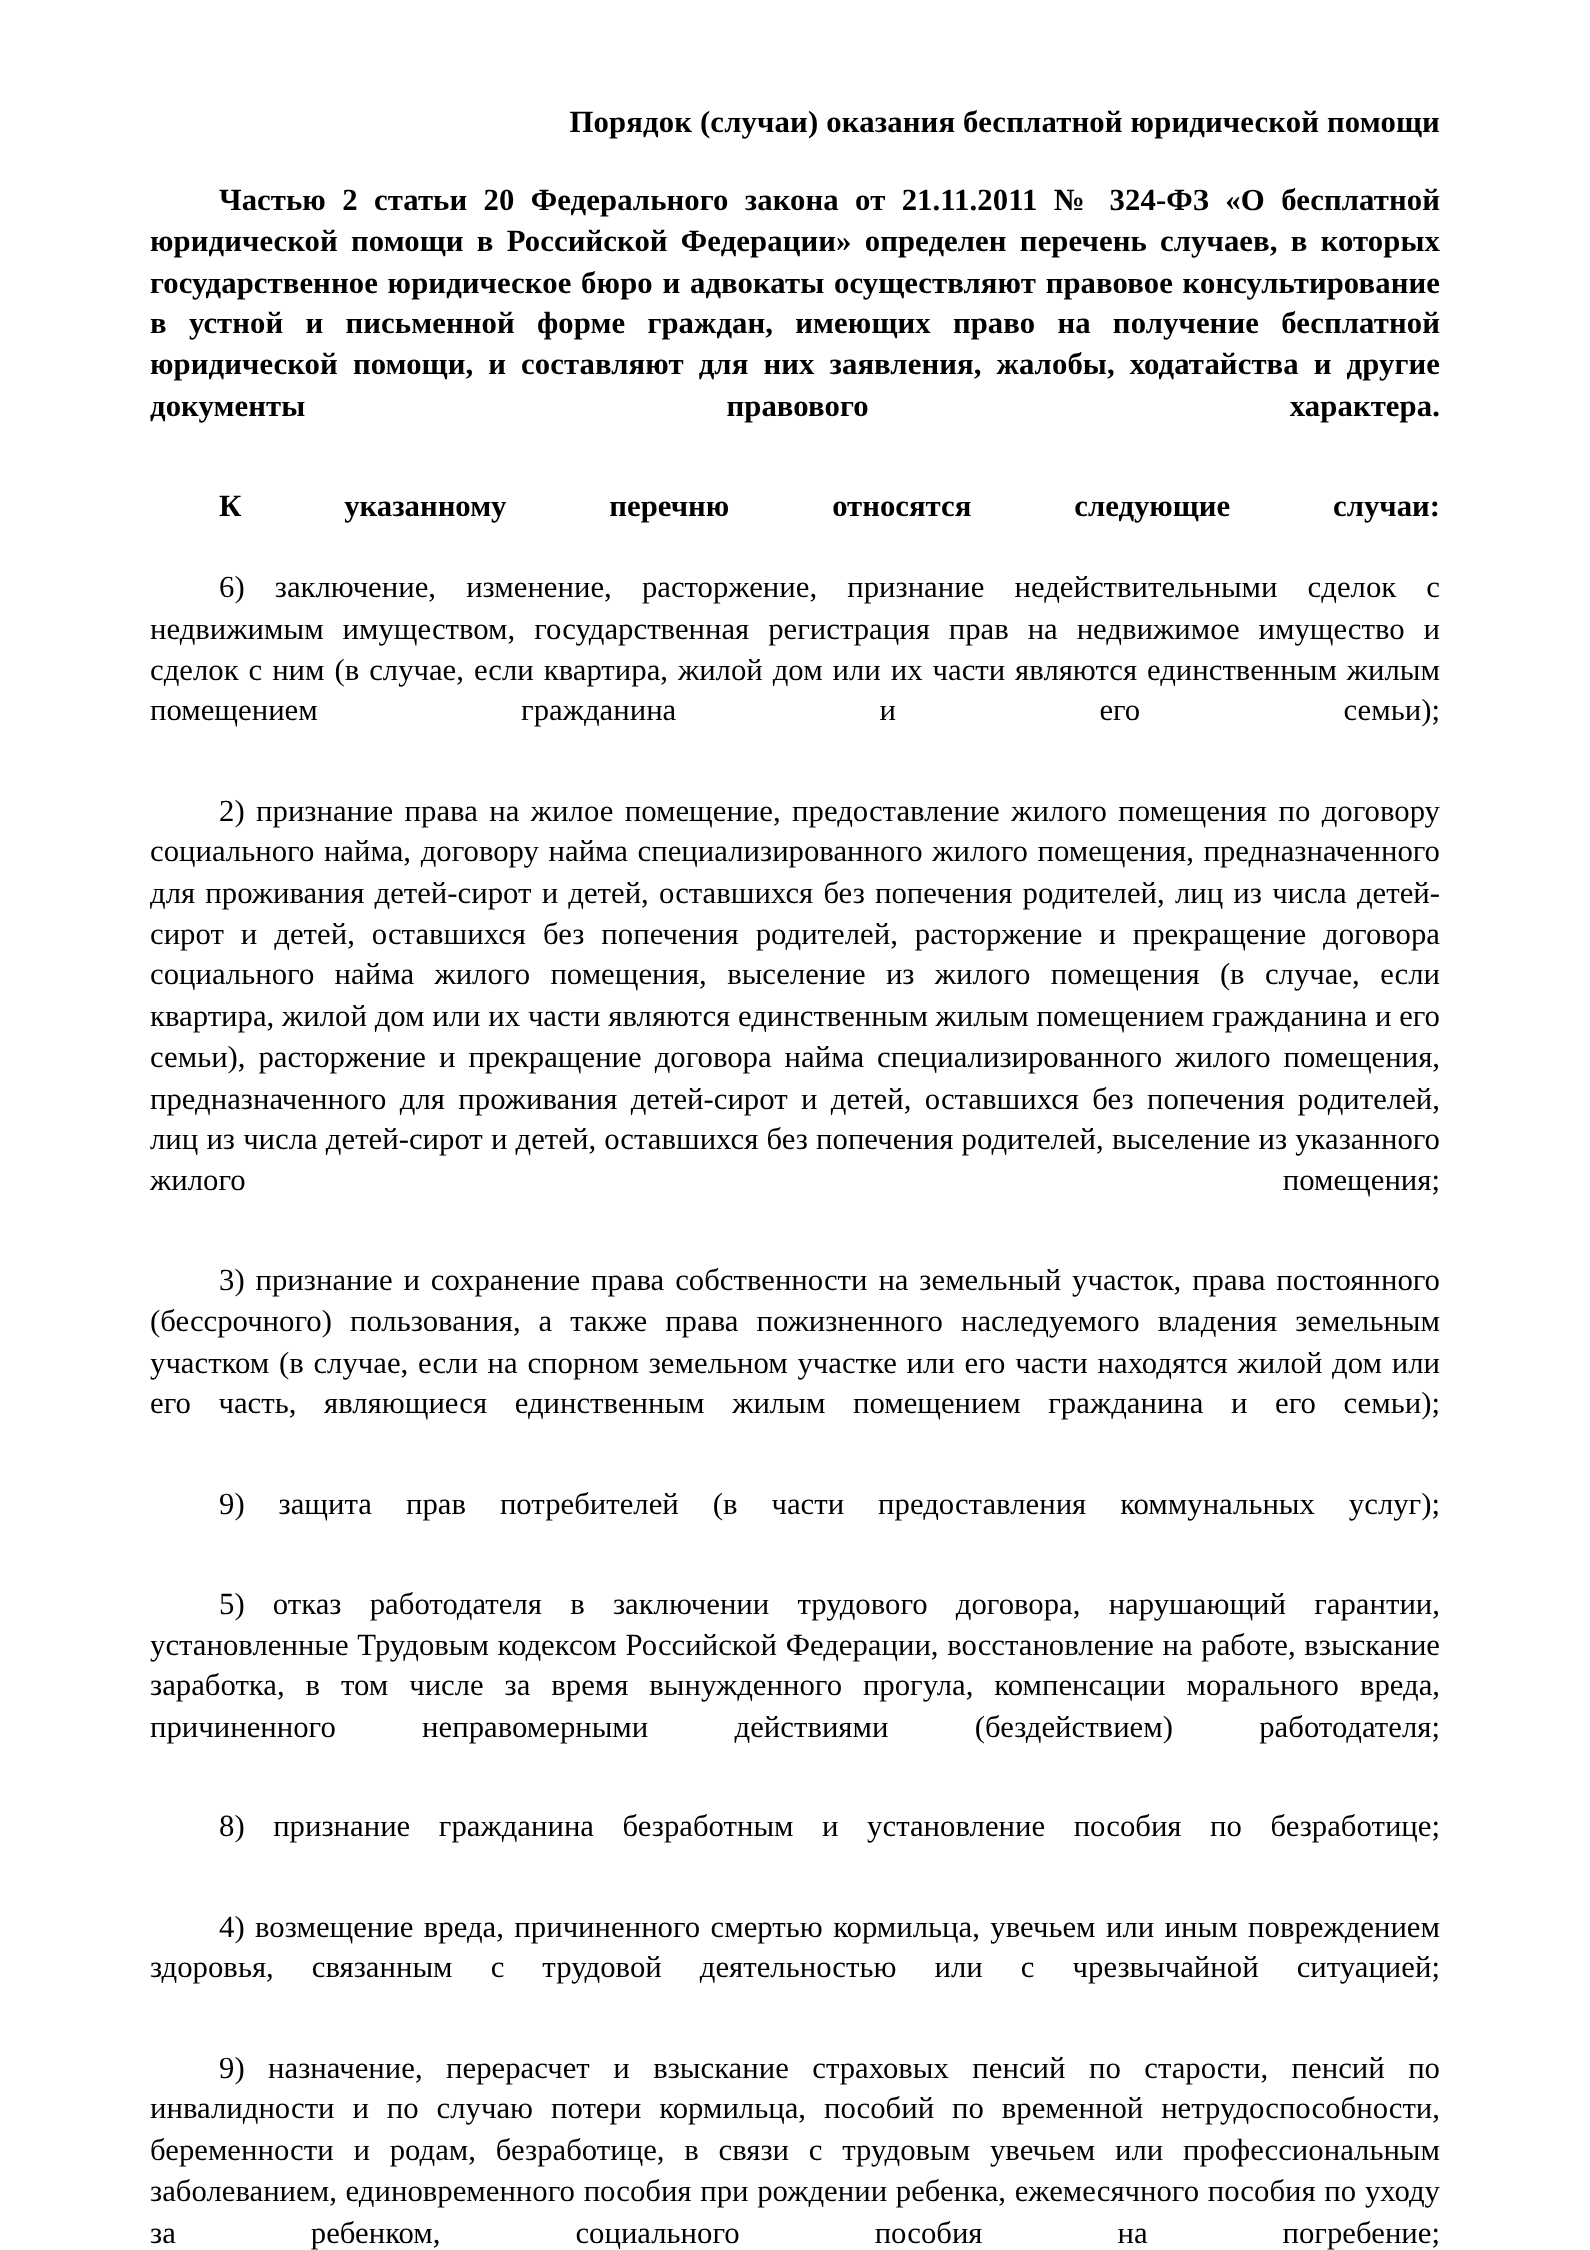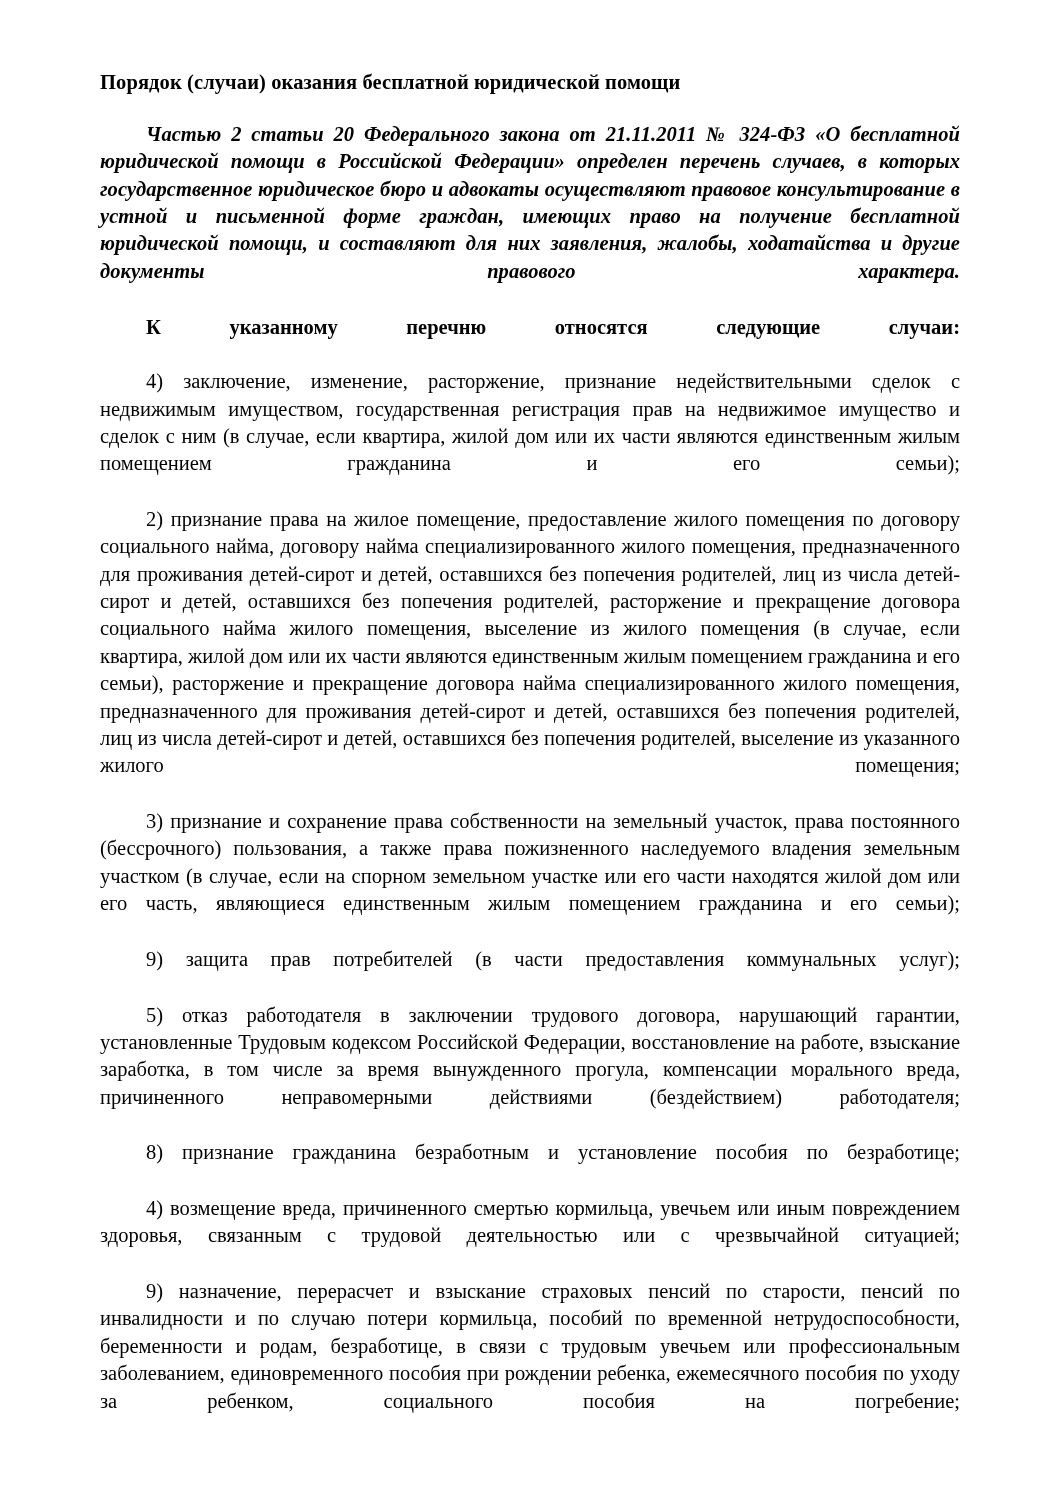--- a/index.html
+++ b/index.html
@@ -24,44 +24,43 @@
   }
   .content {
     position: absolute;
     left: 100px;
     top: 70px;
     width: 860px;
   }
   .doc-title {
     font-size: 20.5px;
     font-weight: bold;
-    text-align: left;
+    text-align: right;
     line-height: 1.22;
     margin: 0 0 26px 0;
     letter-spacing: 0.1px;
   }
   .para {
     font-size: 20.5px;
     line-height: 1.335;
     text-align: justify;
     text-justify: inter-word;
     margin: 0;
     text-indent: 46px;
     hyphens: none;
   }
   .para.bold {
     font-weight: bold;
     letter-spacing: 0.05px;
-    font-style: italic;
   }
   .para.lead {
     font-weight: bold;
   }
   .para + .para {
-    margin-top: 1px;
+    margin-top: 12px;
   }
   .intro-block {
     margin-bottom: 0;
   }
   
   .para:after {
     content: "";
     display: inline-block;
     width: 100%;
   }
@@ -76,21 +75,21 @@
   <div class="content">
 
     <h1 class="doc-title">Порядок (случаи) оказания бесплатной юридической помощи</h1>
 
     <div class="intro-block">
       <p class="para bold">Частью 2 статьи 20 Федерального закона от 21.11.2011 № 324-ФЗ «О бесплатной юридической помощи в Российской Федерации» определен перечень случаев, в которых государственное юридическое бюро и адвокаты осуществляют правовое консультирование в устной и письменной форме граждан, имеющих право на получение бесплатной юридической помощи, и составляют для них заявления, жалобы, ходатайства и другие документы правового характера.</p>
       <p class="para lead">К указанному перечню относятся следующие случаи:</p>
     </div>
 
     <div class="list-block">
-      <p class="para">4) заключение, изменение, расторжение, признание недействительными сделок с недвижимым имуществом, государственная регистрация прав на недвижимое имущество и сделок с ним (в случае, если квартира, жилой дом или их части являются единственным жилым помещением гражданина и его семьи);</p>
+      <p class="para">6) заключение, изменение, расторжение, признание недействительными сделок с недвижимым имуществом, государственная регистрация прав на недвижимое имущество и сделок с ним (в случае, если квартира, жилой дом или их части являются единственным жилым помещением гражданина и его семьи);</p>
       <p class="para">2) признание права на жилое помещение, предоставление жилого помещения по договору социального найма, договору найма специализированного жилого помещения, предназначенного для проживания детей-сирот и детей, оставшихся без попечения родителей, лиц из числа детей-сирот и детей, оставшихся без попечения родителей, расторжение и прекращение договора социального найма жилого помещения, выселение из жилого помещения (в случае, если квартира, жилой дом или их части являются единственным жилым помещением гражданина и его семьи), расторжение и прекращение договора найма специализированного жилого помещения, предназначенного для проживания детей-сирот и детей, оставшихся без попечения родителей, лиц из числа детей-сирот и детей, оставшихся без попечения родителей, выселение из указанного жилого помещения;</p>
       <p class="para">3) признание и сохранение права собственности на земельный участок, права постоянного (бессрочного) пользования, а также права пожизненного наследуемого владения земельным участком (в случае, если на спорном земельном участке или его части находятся жилой дом или его часть, являющиеся единственным жилым помещением гражданина и его семьи);</p>
       <p class="para">9) защита прав потребителей (в части предоставления коммунальных услуг);</p>
       <p class="para">5) отказ работодателя в заключении трудового договора, нарушающий гарантии, установленные Трудовым кодексом Российской Федерации, восстановление на работе, взыскание заработка, в том числе за время вынужденного прогула, компенсации морального вреда, причиненного неправомерными действиями (бездействием) работодателя;</p>
       <p class="para">8) признание гражданина безработным и установление пособия по безработице;</p>
       <p class="para">4) возмещение вреда, причиненного смертью кормильца, увечьем или иным повреждением здоровья, связанным с трудовой деятельностью или с чрезвычайной ситуацией;</p>
       <p class="para">9) назначение, перерасчет и взыскание страховых пенсий по старости, пенсий по инвалидности и по случаю потери кормильца, пособий по временной нетрудоспособности, беременности и родам, безработице, в связи с трудовым увечьем или профессиональным заболеванием, единовременного пособия при рождении ребенка, ежемесячного пособия по уходу за ребенком, социального пособия на погребение;</p>
 
     </div>
 

